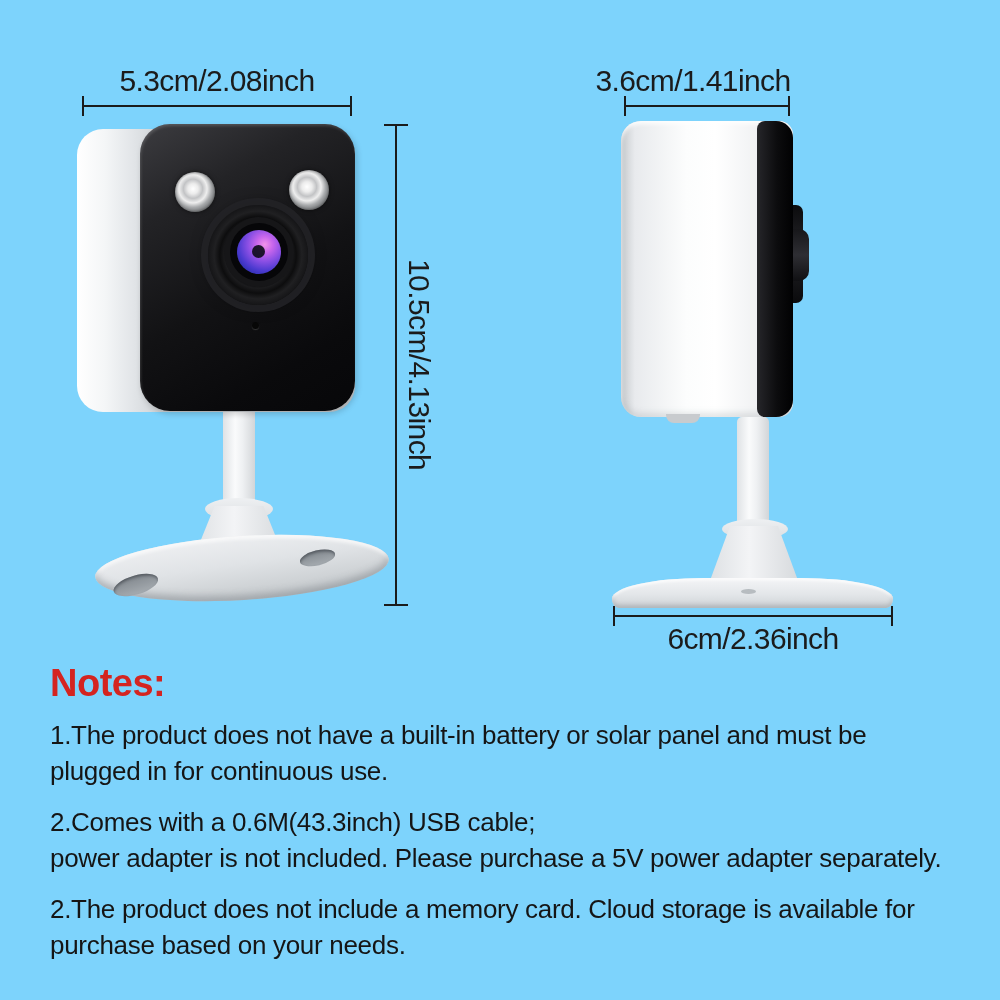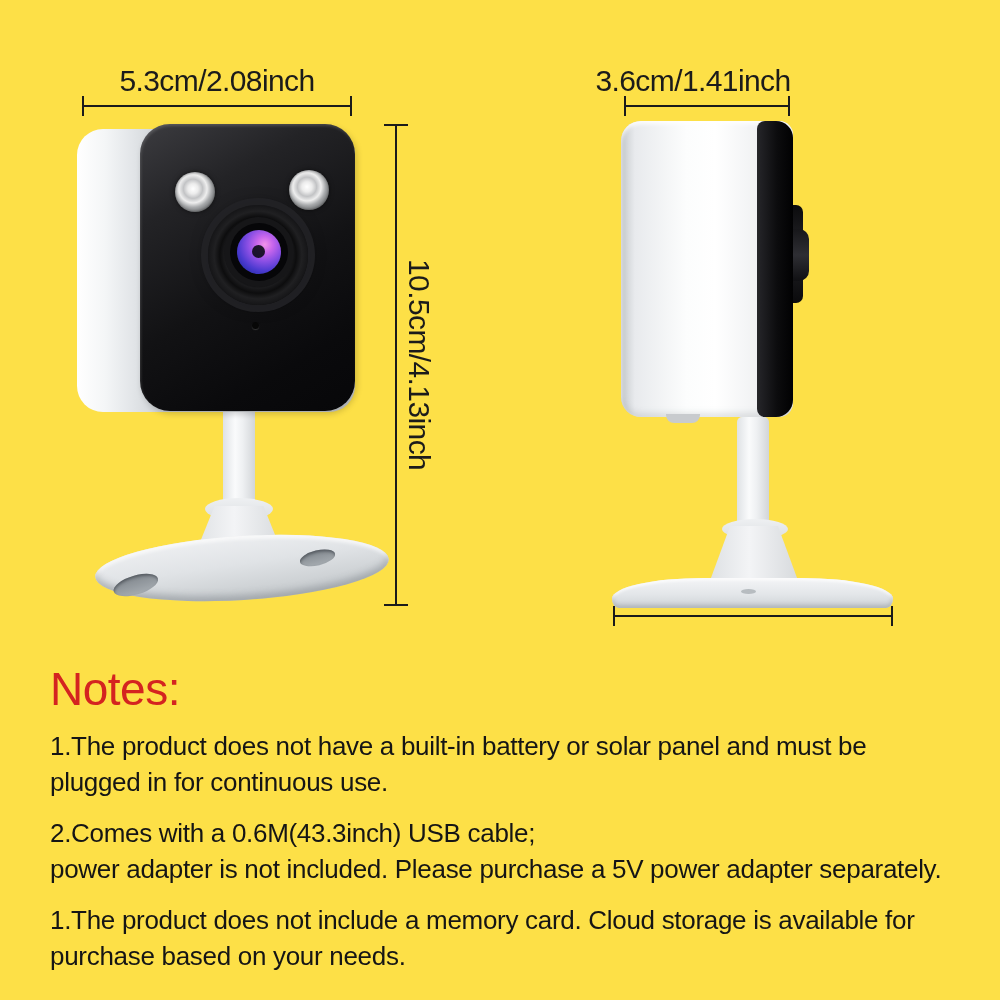--- a/index.html
+++ b/index.html
@@ -1,18 +1,18 @@
 <!DOCTYPE html>
 <html><head>
 <meta charset="utf-8">
 <style>
   * { margin:0; padding:0; box-sizing:border-box; }
   html,body { background:#ffffff; }
   .scene {
-    position:relative; width:1000px; height:1000px; background:#fde047;
+    position:relative; width:1000px; height:1000px; background:#7dd3fc;
     font-family:"Liberation Sans", sans-serif; overflow:hidden;
   }
   .abs { position:absolute; }
 
   
   .dim-label {
     position:absolute; display:flex; justify-content:center; align-items:center;
     font-size:30px; color:#1b1b1b; letter-spacing:-0.6px; white-space:nowrap;
   }
   .dim-group { position:absolute; }
@@ -124,21 +124,21 @@
     box-shadow:inset 0 -3px 4px rgba(128,134,140,0.4), inset 0 2px 3px rgba(255,255,255,0.9);
   }
   .base-side-hole {
     position:absolute; left:129px; top:11px; width:15px; height:5px; border-radius:50%;
     background:#b7bcc0;
   }
 
   
   .notes { position:absolute; left:50px; top:662px; width:942px; }
   .notes-heading {
-    font-size:46px; font-weight:normal; color:#d42420; letter-spacing:-0.5px;
+    font-size:38px; font-weight:bold; color:#d42420; letter-spacing:-0.5px;
     margin-bottom:5px;
   }
   .note {
     font-size:26px; line-height:36px; color:#151515; letter-spacing:-0.3px;
     white-space:pre-line; margin:12px 0 15px 0;
   }
 </style>
 </head>
 <body>
 
@@ -196,24 +196,25 @@
       <div class="hbar t"></div>
       <div class="hbar b"></div>
   </div>
   <div class="dim-label vertical" style="left:402px; top:252px; height:226px;">10.5cm/4.13inch</div>
 
   <div class="dim-group" style="left:613px; top:606px; width:280px; height:20px;">
     <div class="dline h"></div>
       <div class="vtick l"></div>
       <div class="vtick r"></div>
   </div>
+  <div class="dim-label" style="left:613px; top:622px; width:280px;">6cm/2.36inch</div>
 
   <div class="notes">
     <div class="notes-heading">Notes:</div>
     <p class="note">1.The product does not have a built-in battery or solar panel and must be
 plugged in for continuous use.</p>
     <p class="note">2.Comes with a 0.6M(43.3inch) USB cable;
 power adapter is not included. Please purchase a 5V power adapter separately.</p>
-    <p class="note">1.The product does not include a memory card. Cloud storage is available for
+    <p class="note">2.The product does not include a memory card. Cloud storage is available for
 purchase based on your needs.</p>
   </div>
 
 </div>
 
 </body></html>

